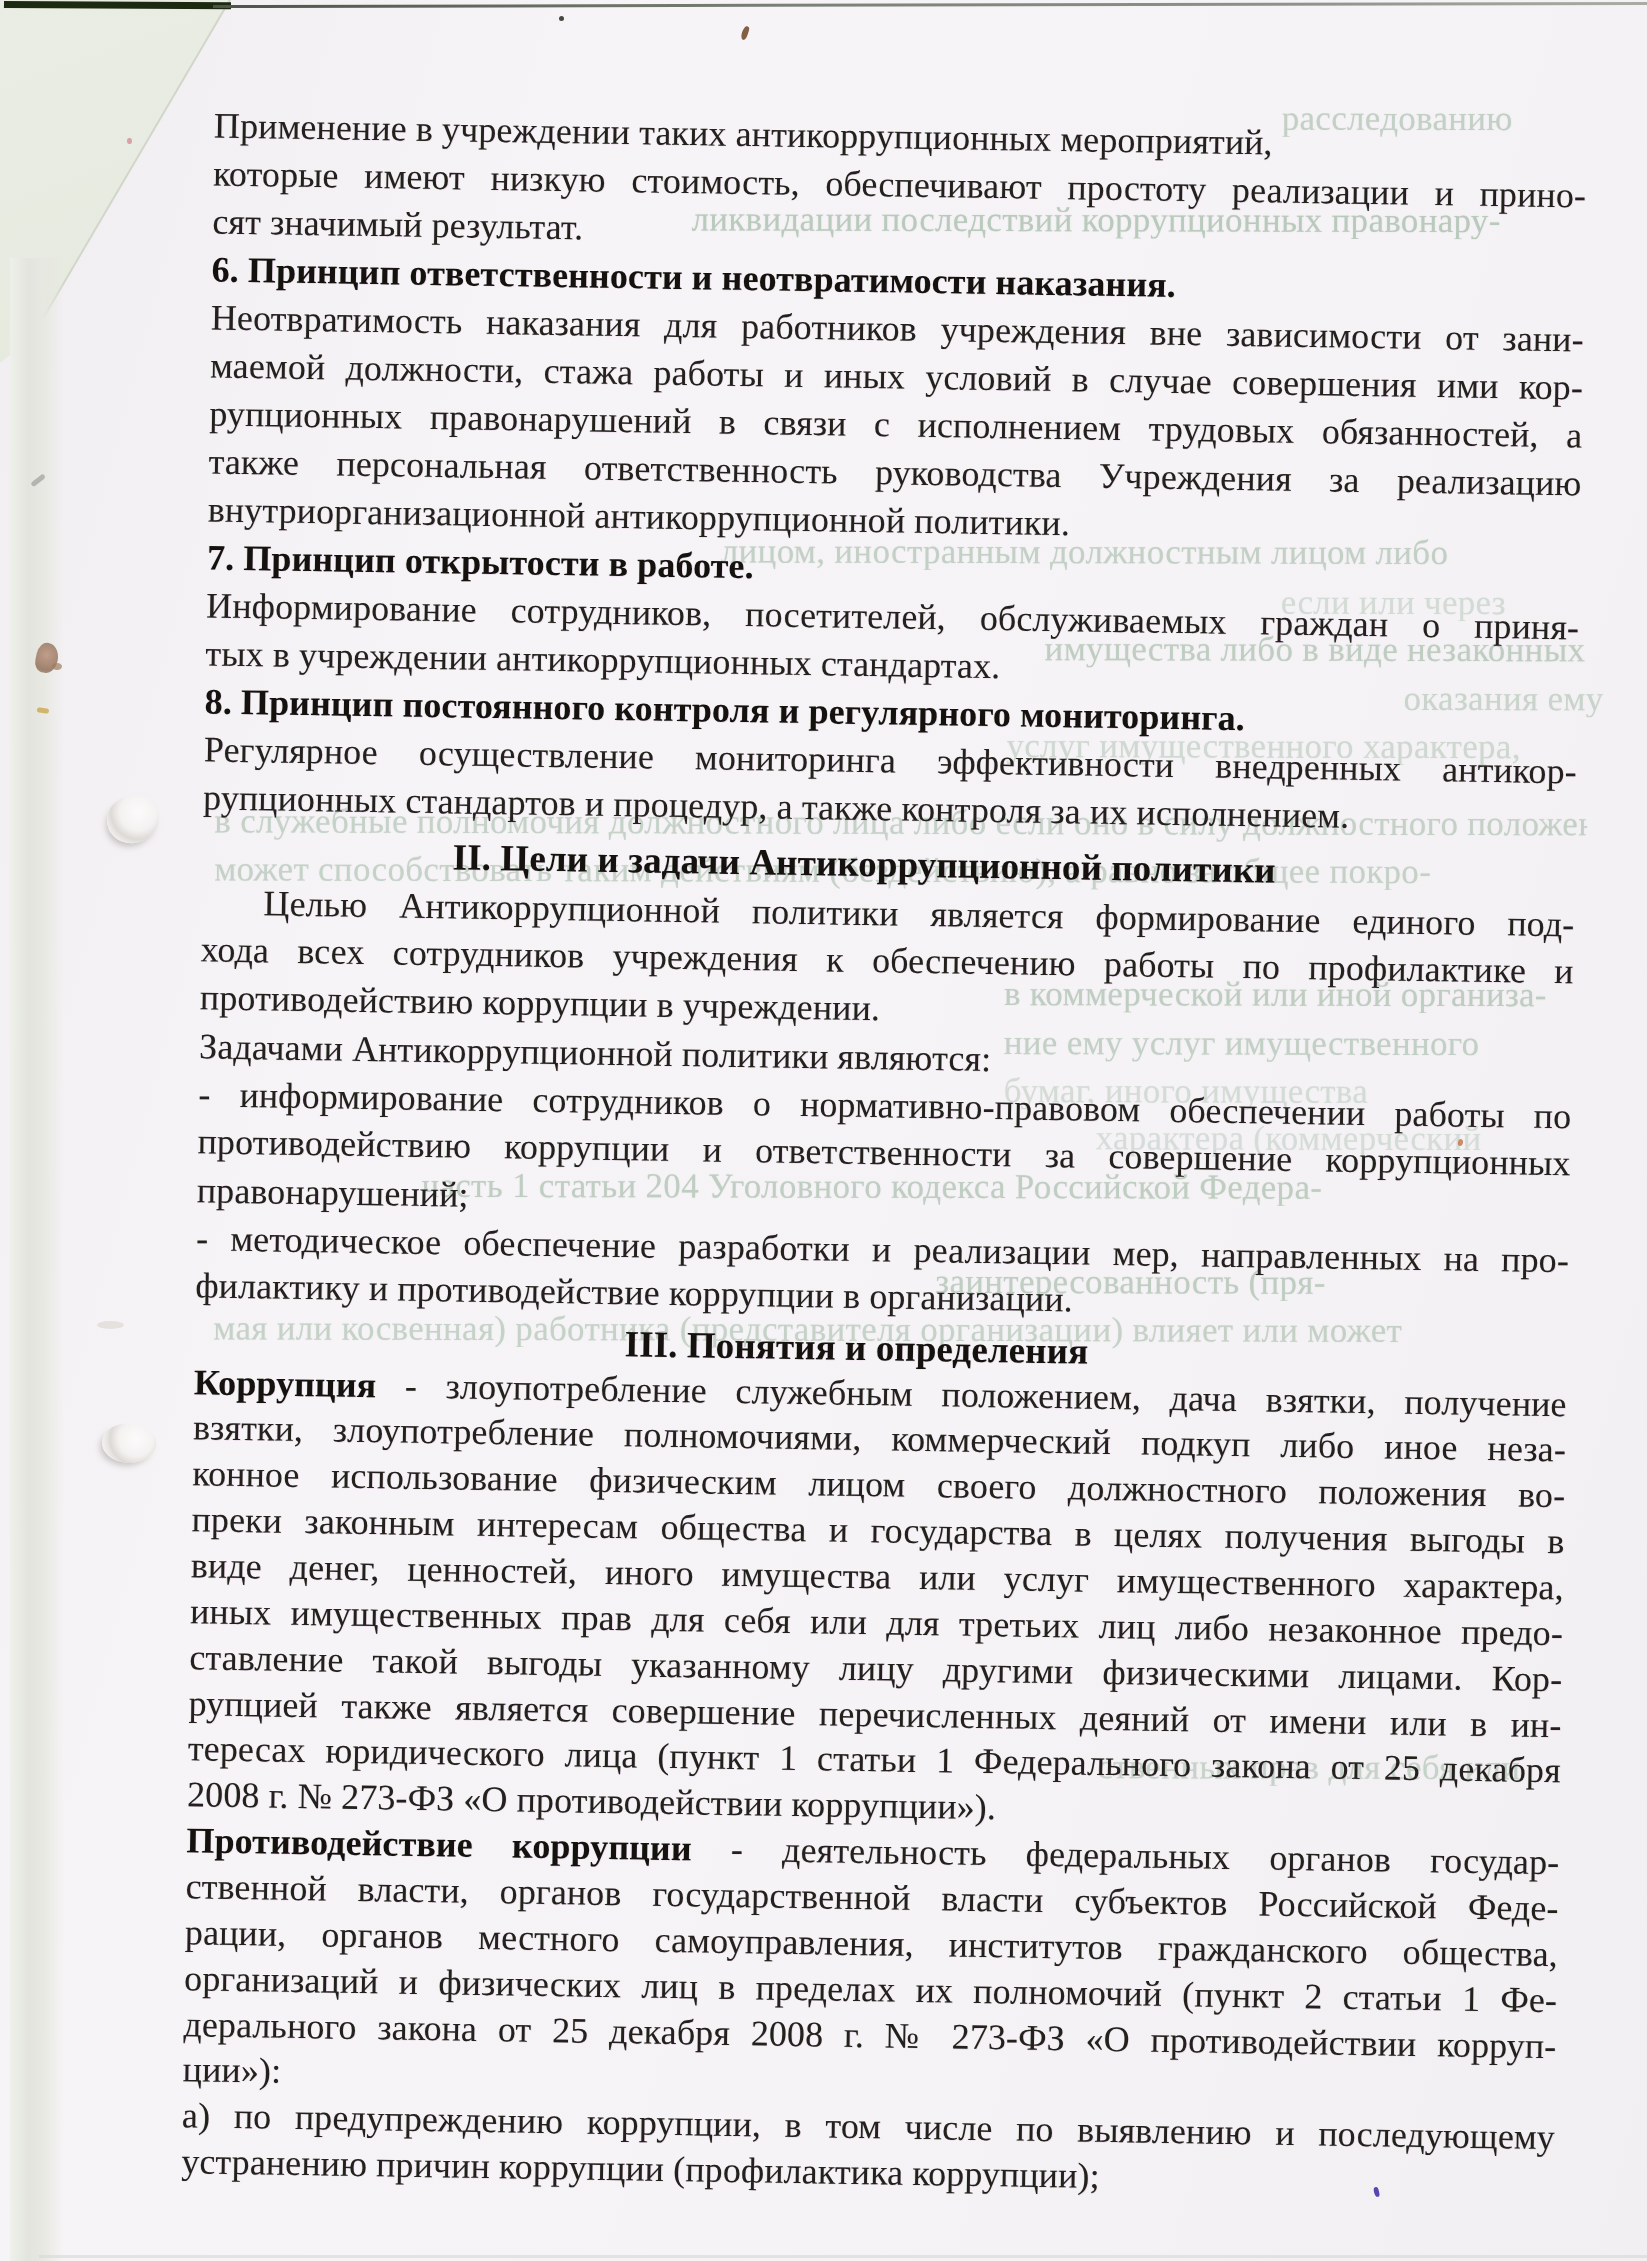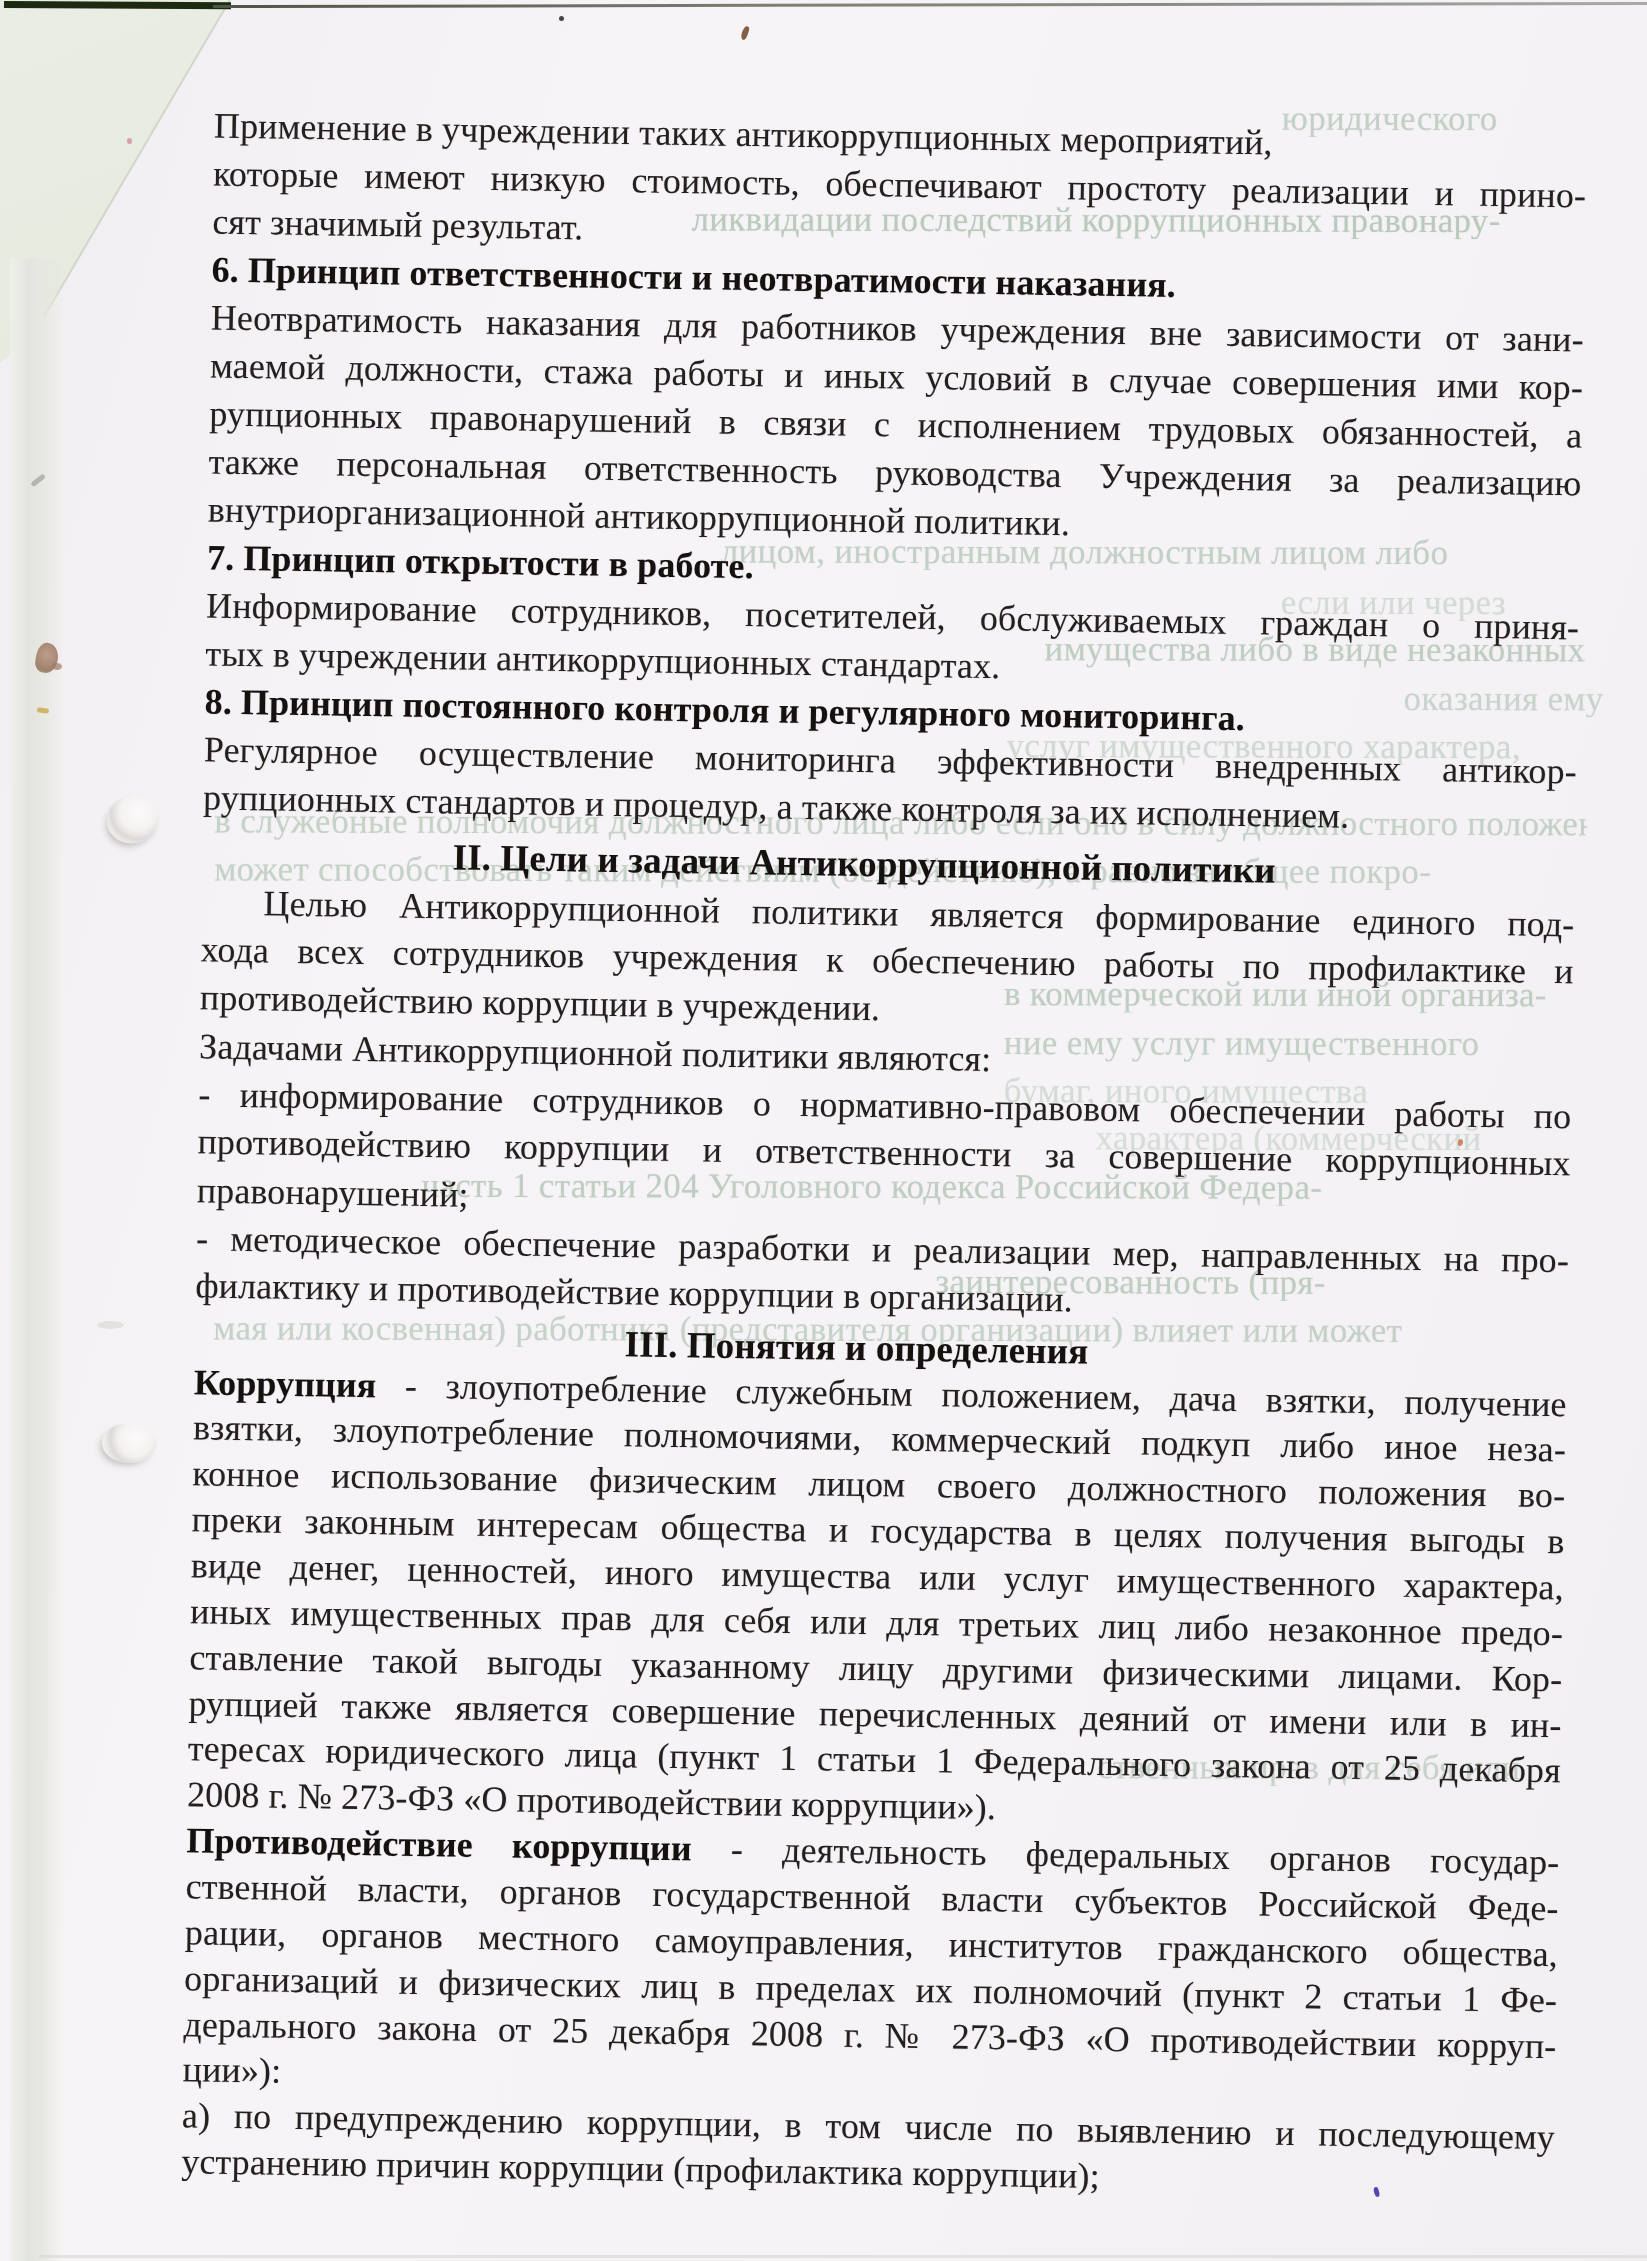--- a/index.html
+++ b/index.html
@@ -60,21 +60,21 @@
 
 <div class="scan-root">
   <div class="bed"></div>
   <div class="fold-line"></div>
   <div class="top-band-dark"></div>
   <div class="top-line"></div>
   <div class="left-strip"></div>
   <div class="bottom-line"></div>
 
   <div class="ghost-sheet" id="ghost-layer">
-      <div class="ghost" style="top: 97px; left: 1282px; width: 304px; opacity: 0.42;">юридического</div>
+      <div class="ghost" style="top: 97px; left: 1282px; width: 304px; opacity: 0.42;">расследованию</div>
       <div class="ghost" style="top: 199px; left: 692px; width: 898px; opacity: 0.5;">ликвидации последствий коррупционных правонару-</div>
       <div class="ghost" style="top: 531px; left: 722px; width: 917px; opacity: 0.42;">лицом, иностранным должностным лицом либо</div>
       <div class="ghost" style="top: 581px; left: 1282px; width: 355px; opacity: 0.28;">если или через</div>
       <div class="ghost" style="top: 628px; left: 1046px; width: 594px; opacity: 0.45;">имущества либо в виде незаконных</div>
       <div class="ghost" style="top: 677px; left: 1373px; width: 265px; opacity: 0.36; margin-left: 32px;">оказания ему</div>
       <div class="ghost" style="top: 725px; left: 1008px; width: 646px; opacity: 0.32;">услуг имущественного характера,</div>
       <div class="ghost" style="top: 802px; left: 216px; width: 1373px; opacity: 0.4;">в служебные полномочия должностного лица либо если оно в силу должностного положения</div>
       <div class="ghost" style="top: 850px; left: 216px; width: 1373px; opacity: 0.4;">может способствовать таким действиям (бездействию), а равно за общее покро-</div>
       <div class="ghost" style="top: 973px; left: 1006px; width: 646px; opacity: 0.45;">в коммерческой или иной организа-</div>
       <div class="ghost" style="top: 1022px; left: 1006px; width: 646px; opacity: 0.42;">ние ему услуг имущественного</div>

